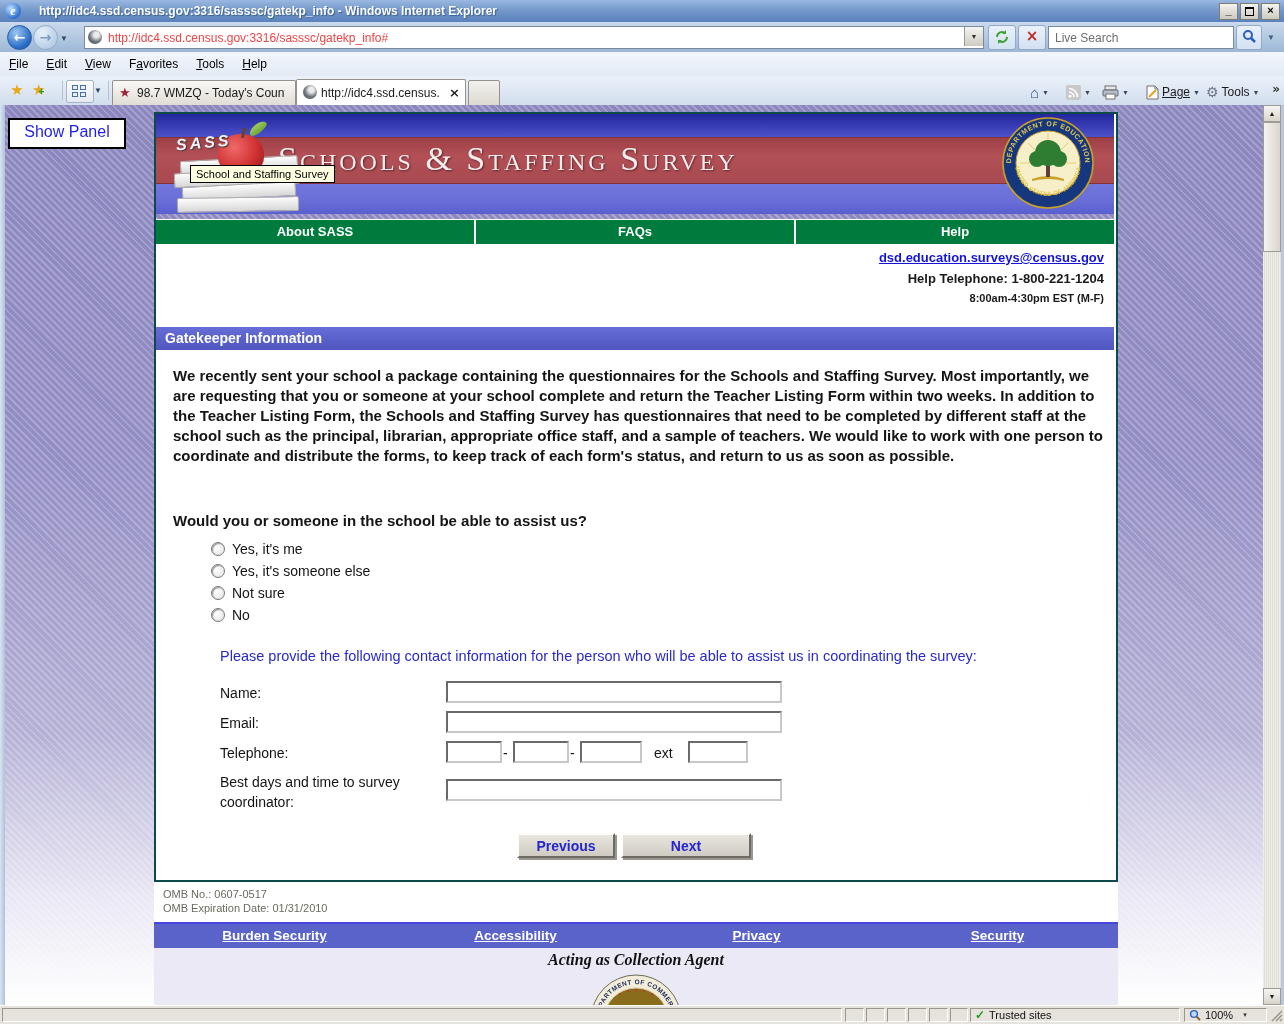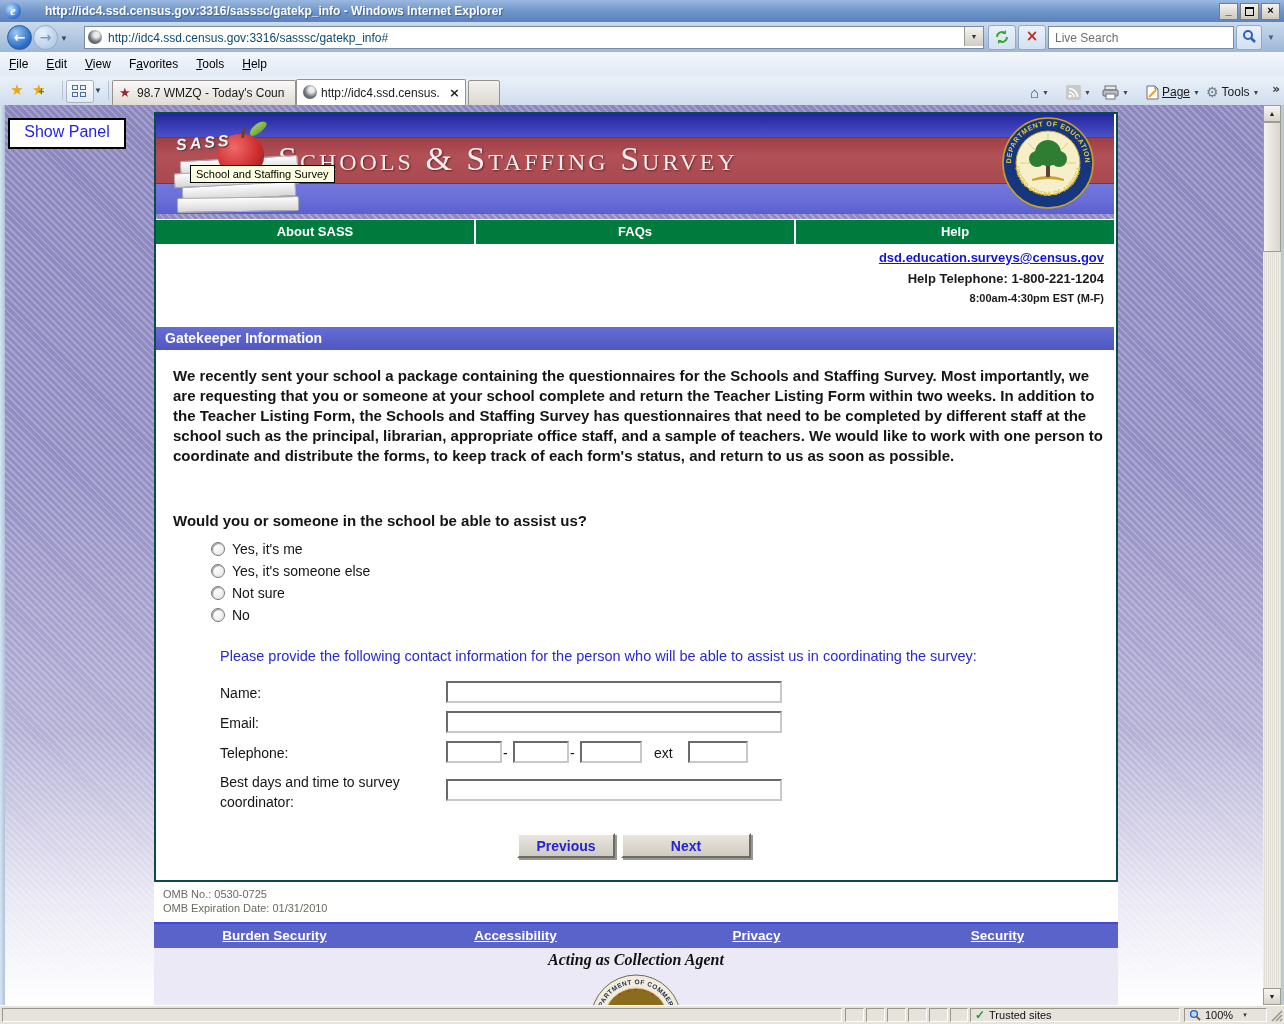--- a/index.html
+++ b/index.html
@@ -4,36 +4,36 @@
 <style>
   html,body{margin:0;padding:0;}
   body{width:1284px;height:1024px;overflow:hidden;font-family:"Liberation Sans",sans-serif;}
   #screen{position:absolute;top:0;left:0;width:1284px;height:1024px;background:#D4D0C8;overflow:hidden;}
   
   .titlebar{position:absolute;top:0;left:0;width:1284px;height:22px;
     background:linear-gradient(180deg,#9AB8E0 0%,#6E93C8 55%,#5B82BC 100%);
     border-bottom:1px solid #4A6FA0;display:flex;align-items:center;}
   .ie-icon{width:16px;height:16px;margin-left:5px;border-radius:50%;background:radial-gradient(circle at 35% 35%,#BFE0FF,#2E6FD0 70%);
     color:#fff;font:bold italic 12px/16px "Liberation Serif",serif;text-align:center;}
-  .win-title{color:#fff;font-weight:bold;font-size:12px;margin-left:24px;text-shadow:1px 1px 1px #3A5E8E;}
+  .win-title{color:#fff;font-weight:bold;font-size:12px;margin-left:18px;text-shadow:1px 1px 1px #3A5E8E;}
   .winbtns{position:absolute;right:4px;top:3px;display:flex;gap:2px;}
   .winbtn{width:17px;height:15px;background:linear-gradient(#F4F3EE,#CDC9BF);border:1px solid #7E7E78;
     font:bold 11px/12px "Liberation Sans",sans-serif;text-align:center;color:#000;}
   .btn-restore span{display:inline-block;width:7px;height:6px;border:1px solid #000;border-top-width:2px;margin-top:3px;}
   
   .addrbar{position:absolute;top:22px;left:0;width:1284px;height:30px;
     background:linear-gradient(180deg,#CBDAEC 0%,#AFC6DF 60%,#9DB7D6 100%);border-bottom:1px solid #8FA3BC;}
   .navcircle{position:absolute;width:23px;height:23px;border-radius:50%;text-align:center;font:bold 14px/22px "DejaVu Sans",sans-serif;}
   .back{left:7px;top:3px;background:radial-gradient(circle at 35% 30%,#9CC6F2,#2E6FC8 65%,#1D4F9A);border:1px solid #245CA4;color:#fff;}
   .fwd{left:33px;top:3px;background:radial-gradient(circle at 35% 30%,#E8F1FA,#B9CFE6 70%);border:1px solid #93ACC9;color:#7E9CC2;}
   .tinycaret{position:absolute;left:60px;top:12px;font-size:8px;color:#2F4763;}
   .addrbox{position:absolute;left:84px;top:4px;width:898px;height:21px;background:#fff;border:1px solid #7A8AA0;}
   .favicon{position:absolute;left:3px;top:3px;width:14px;height:14px;border-radius:50%;
     background:radial-gradient(circle at 60% 35%,#ECECEC 20%,#6E757D 55%,#3F454C);}
-  .addrinput{position:absolute;left:21px;top:1px;width:840px;height:17px;border:0;outline:0;font-size:12px;font-family:"Liberation Sans",sans-serif;color:#0c4a6e;background:transparent;}
+  .addrinput{position:absolute;left:21px;top:1px;width:840px;height:17px;border:0;outline:0;font-size:12px;font-family:"Liberation Sans",sans-serif;color:#ef4444;background:transparent;}
   .addr-drop{position:absolute;right:0;top:0;width:18px;height:19px;background:linear-gradient(#F5F4F0,#CFCBC2);border-left:1px solid #9A9A94;
     font-size:7px;line-height:19px;text-align:center;color:#333;}
   .tbtn{position:absolute;top:3px;width:26px;height:23px;border:1px solid #92A9C8;border-radius:3px;background:linear-gradient(#EAF1FA,#D3E1F2);text-align:center;}
   .refresh{left:988px;}
   .stopbtn{left:1018px;color:#C22A21;font:bold 15px/21px "DejaVu Sans",sans-serif;}
   .searchbox{position:absolute;left:1048px;top:4px;width:184px;height:21px;background:#fff;border:1px solid #7A8AA0;}
   .searchinput{position:absolute;left:4px;top:1px;width:172px;height:17px;border:0;outline:0;font-size:12px;font-family:"Liberation Sans",sans-serif;color:#444;background:transparent;}
   .searchinput::placeholder{color:#6E6E6E;opacity:1;}
   .magbtn{left:1236px;width:24px;}
   .search-caret{position:absolute;left:1263px;top:6px;width:16px;height:19px;font-size:8px;line-height:19px;text-align:center;color:#3F5E86;}
@@ -369,21 +369,21 @@
         <span class="extlbl">ext</span>
         <input class="txt" style="left: 532px; top: 627px; width: 50px;">
         <span class="flabel" style="top:658px;width:222px;line-height:20px">Best days and time to survey coordinator:</span>
         <input class="txt" style="left: 290px; top: 665px; width: 326px;">
 
         <button class="pushbtn" style="left:361px;width:98px">Previous</button>
         <button class="pushbtn" style="left:465px;width:130px">Next</button>
       </div>
 
       <div class="omb">
-        <div>OMB No.: 0530-0725</div>
+        <div>OMB No.: 0607-0517</div>
         <div>OMB Expiration Date: 01/31/2010</div>
       </div>
 
       <div class="footerbar">
         <a class="footerlink" href="#">Burden Security</a>
         <a class="footerlink" href="#">Accessibility</a>
         <a class="footerlink" href="#">Privacy</a>
         <a class="footerlink" href="#">Security</a>
       </div>
 

